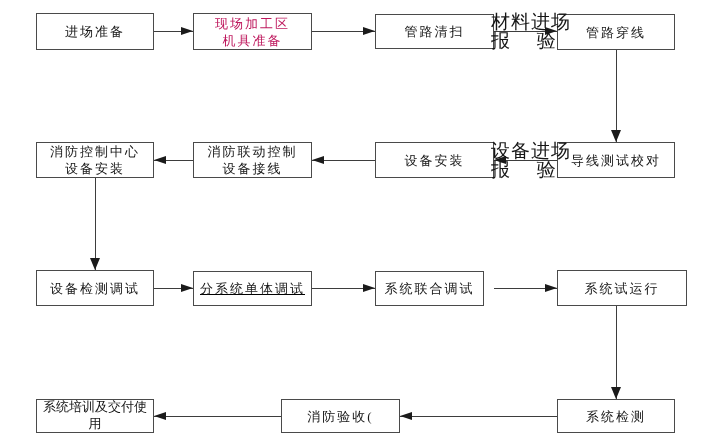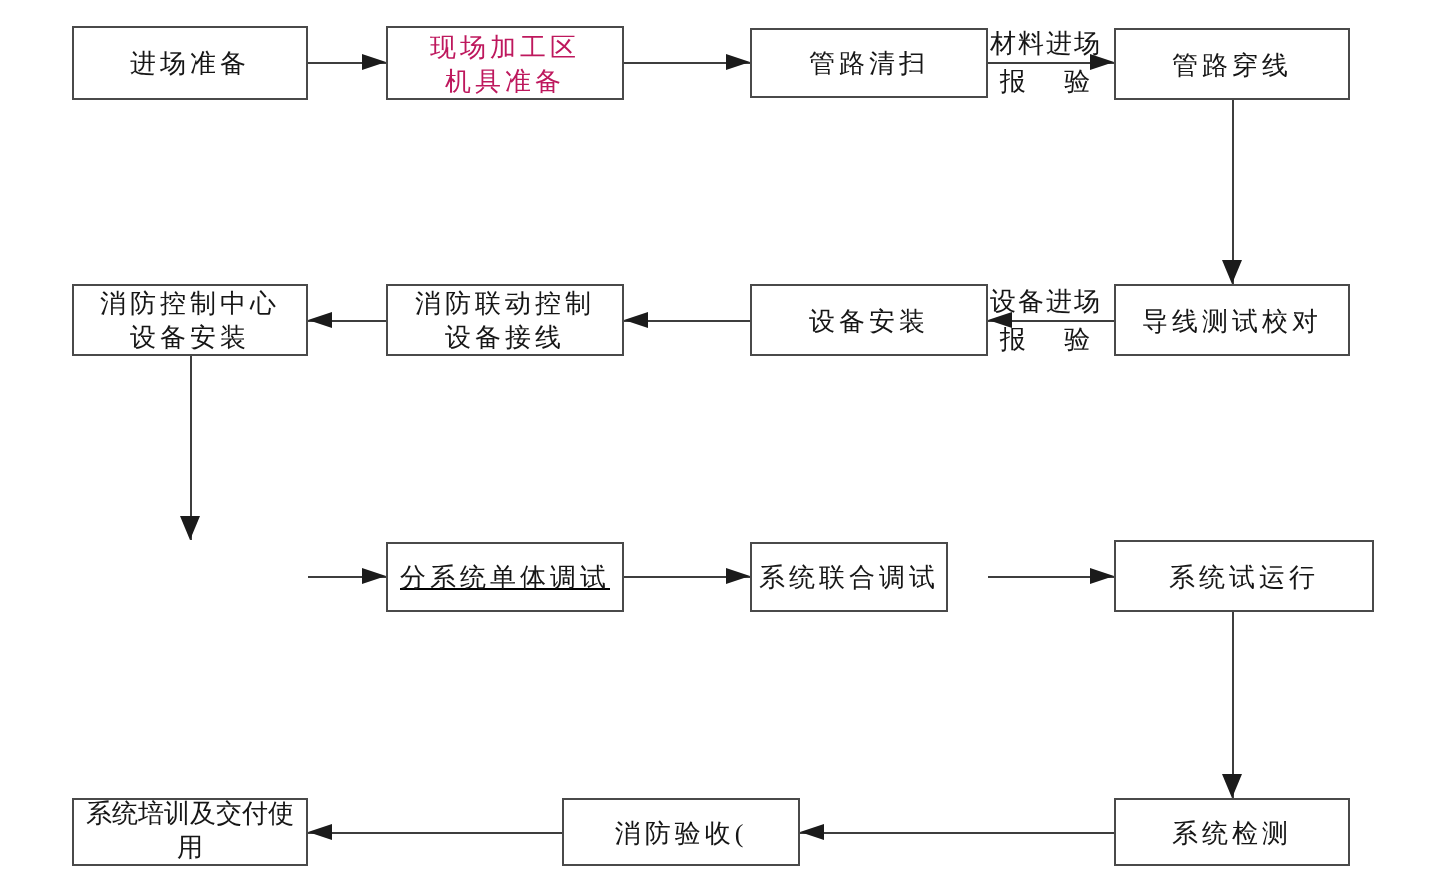--- a/index.html
+++ b/index.html
@@ -28,24 +28,24 @@
     white-space:pre-line;
   }
   .hline{position:absolute;height:1px;background:#3d3d3d;}
   .vline{position:absolute;width:1px;background:#3d3d3d;}
   .arr{position:absolute;width:0;height:0;}
   .arr-right{border-top:4px solid transparent;border-bottom:4px solid transparent;border-left:12px solid #1b1b1b;}
   .arr-left{border-top:4px solid transparent;border-bottom:4px solid transparent;border-right:12px solid #1b1b1b;}
   .arr-down{border-left:5px solid transparent;border-right:5px solid transparent;border-top:12px solid #1b1b1b;}
   .edge-label{
     position:absolute;
-    font-size:13px;
+    font-size:19px;
     line-height:14px;
     color:#161616;
-    text-align:center;
+    text-align:right;
     white-space:pre;
     letter-spacing:1px;
   }
 </style>
 </head>
 <body>
 
 <div id="canvas" style="background: rgb(255, 255, 255);">
     <div class="box" style="left: 36px; top: 13px; width: 118px; height: 37px; border-color: rgb(74, 74, 74);">
       <span class="box-label" style="color: rgb(22, 22, 22);">进场准备</span>
@@ -67,24 +67,27 @@
       <span class="box-label" style="color: rgb(22, 22, 22);">设备安装</span>
     </div>
     <div class="box" style="left: 193px; top: 142px; width: 119px; height: 36px; border-color: rgb(74, 74, 74);">
       <span class="box-label" style="color: rgb(22, 22, 22);">消防联动控制
 设备接线</span>
     </div>
     <div class="box" style="left: 36px; top: 142px; width: 118px; height: 36px; border-color: rgb(74, 74, 74);">
       <span class="box-label" style="color: rgb(22, 22, 22);">消防控制中心
 设备安装</span>
     </div>
+    <div class="box" style="left: 36px; top: 270px; width: 118px; height: 36px; border-color: rgb(74, 74, 74);">
+      <span class="box-label" style="color: rgb(22, 22, 22);">设备检测调试</span>
+    </div>
     <div class="box" style="left: 193px; top: 271px; width: 119px; height: 35px; border-color: rgb(74, 74, 74); text-decoration: underline;">
       <span class="box-label" style="color: rgb(22, 22, 22);">分系统单体调试</span>
     </div>
-    <div class="box" style="left: 375px; top: 271px; width: 99px; height: 35px; border-color: rgb(74, 74, 74);">
+    <div class="box" style="left: 375px; top: 271px; width: 109px; height: 35px; border-color: rgb(74, 74, 74);">
       <span class="box-label" style="color: rgb(22, 22, 22);">系统联合调试</span>
     </div>
     <div class="box" style="left: 557px; top: 270px; width: 130px; height: 36px; border-color: rgb(74, 74, 74);">
       <span class="box-label" style="color: rgb(22, 22, 22);">系统试运行</span>
     </div>
     <div class="box" style="left: 557px; top: 399px; width: 118px; height: 34px; border-color: rgb(74, 74, 74);">
       <span class="box-label" style="color: rgb(22, 22, 22);">系统检测</span>
     </div>
     <div class="box" style="left: 281px; top: 399px; width: 119px; height: 34px; border-color: rgb(74, 74, 74);">
       <span class="box-label" style="color: rgb(22, 22, 22);">消防验收(</span>

